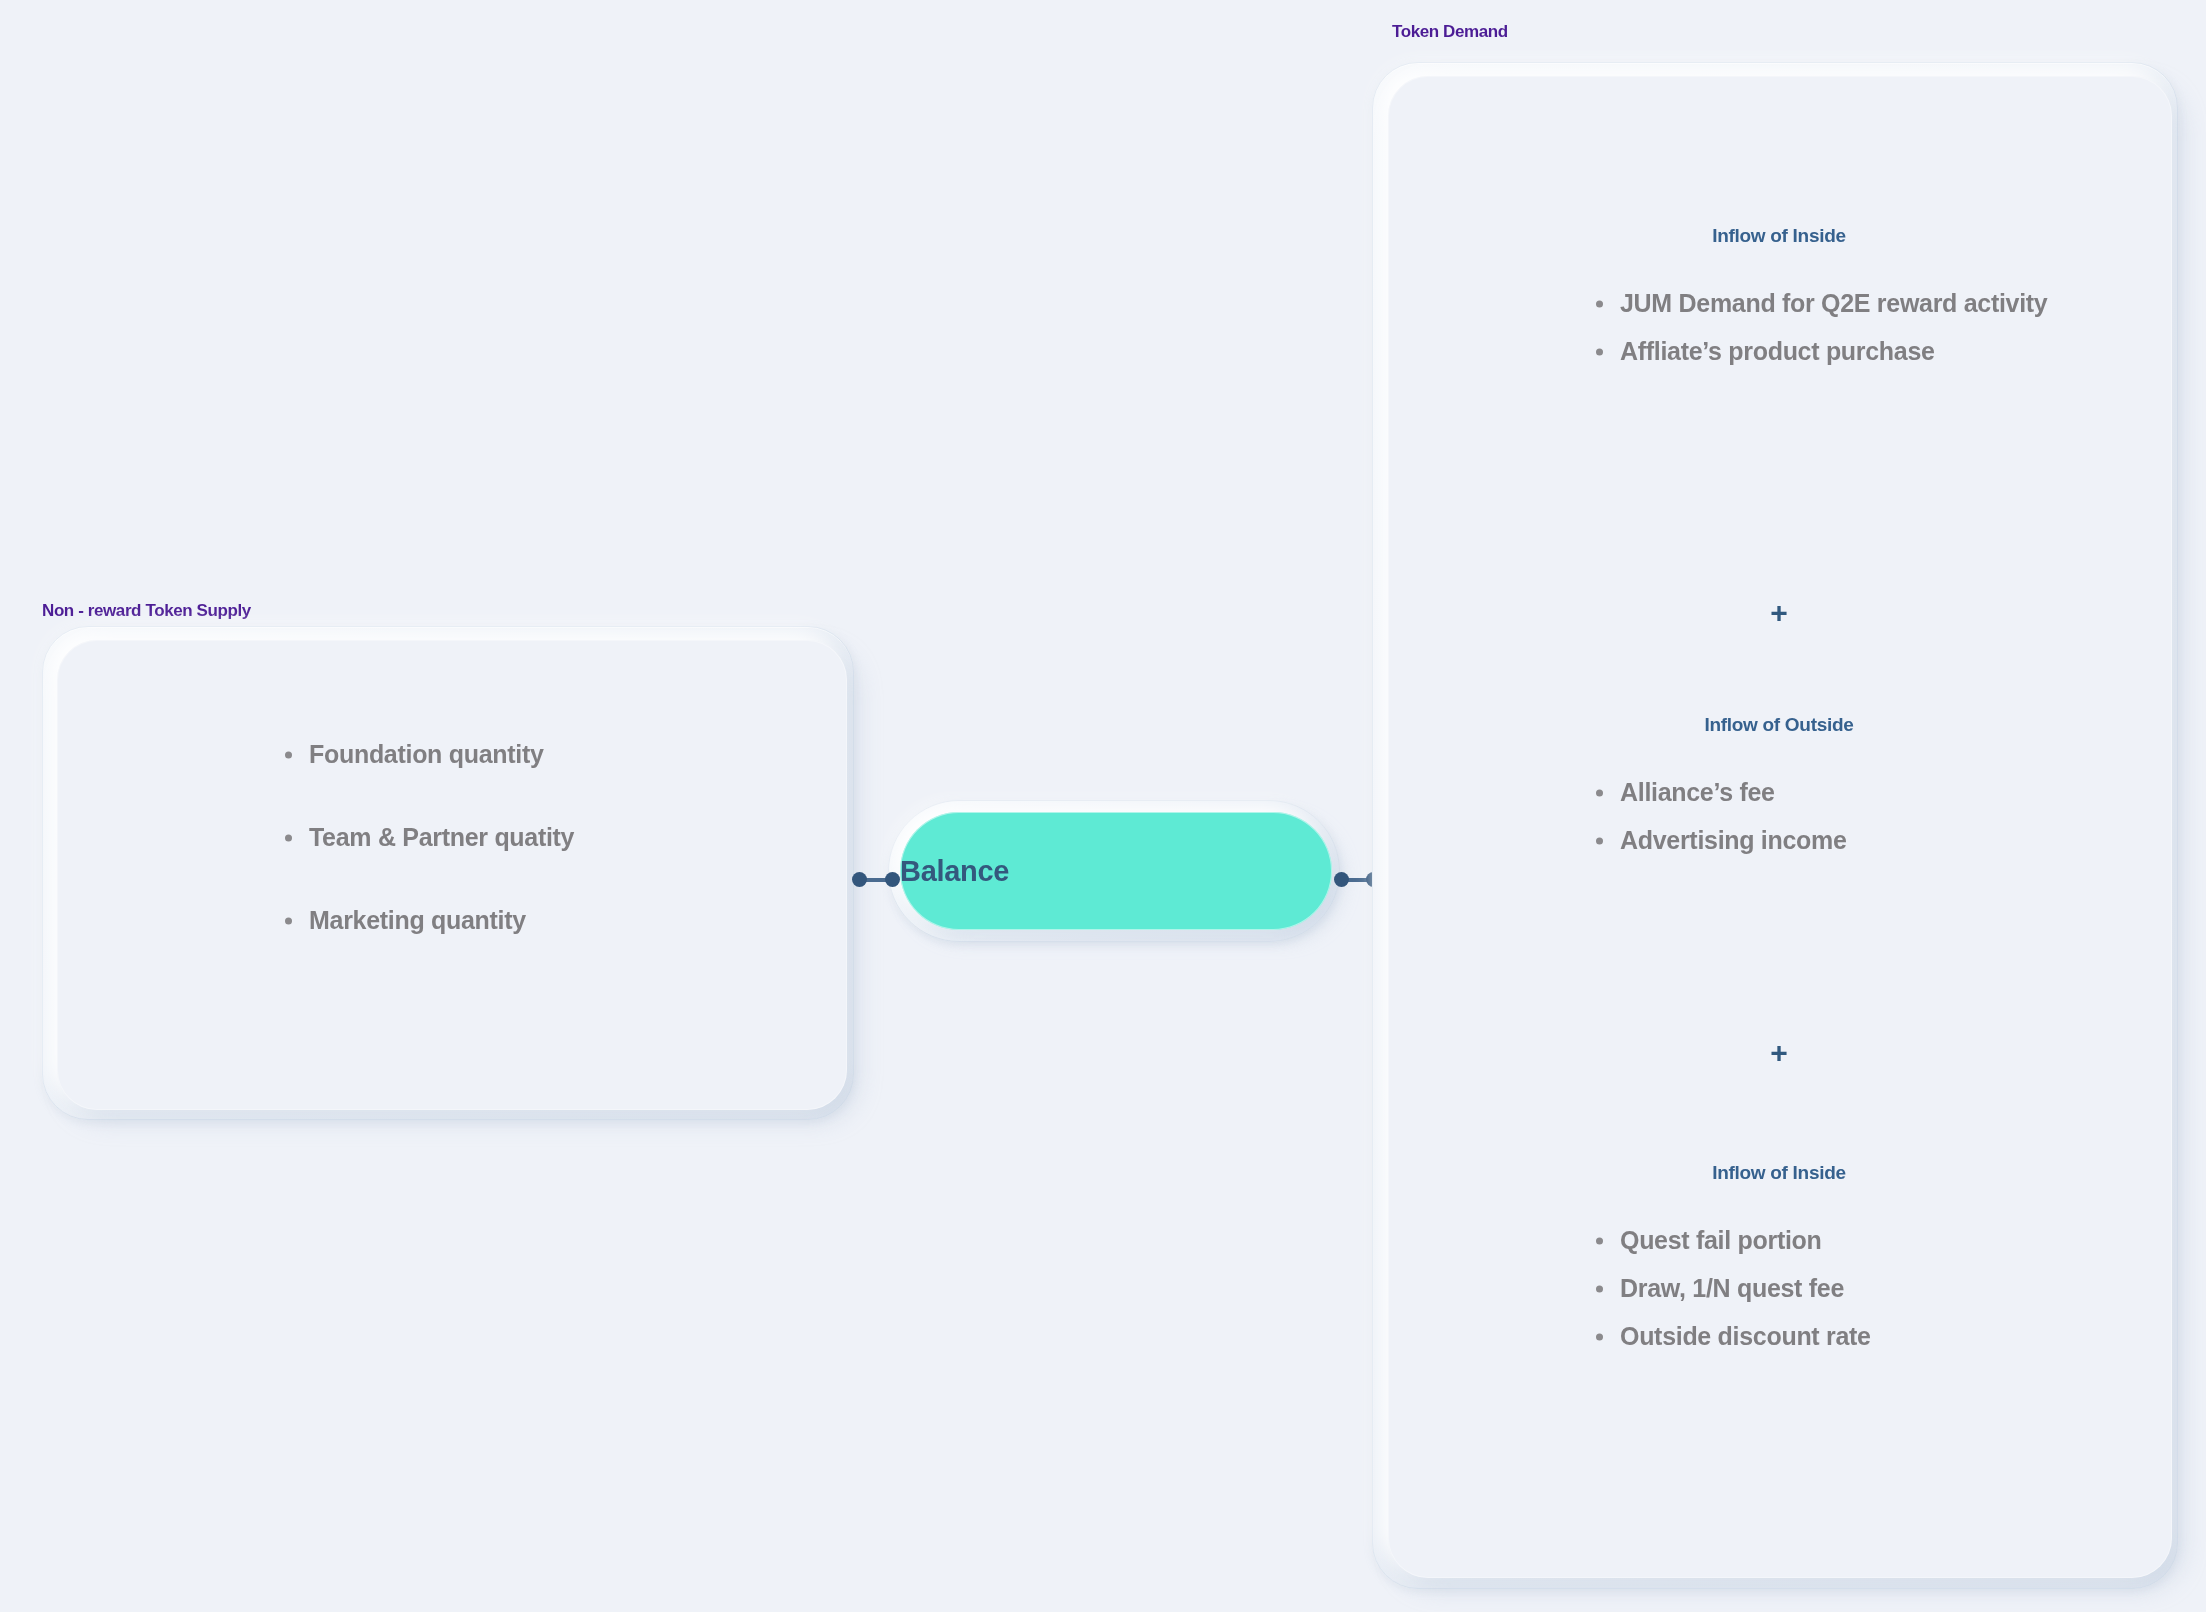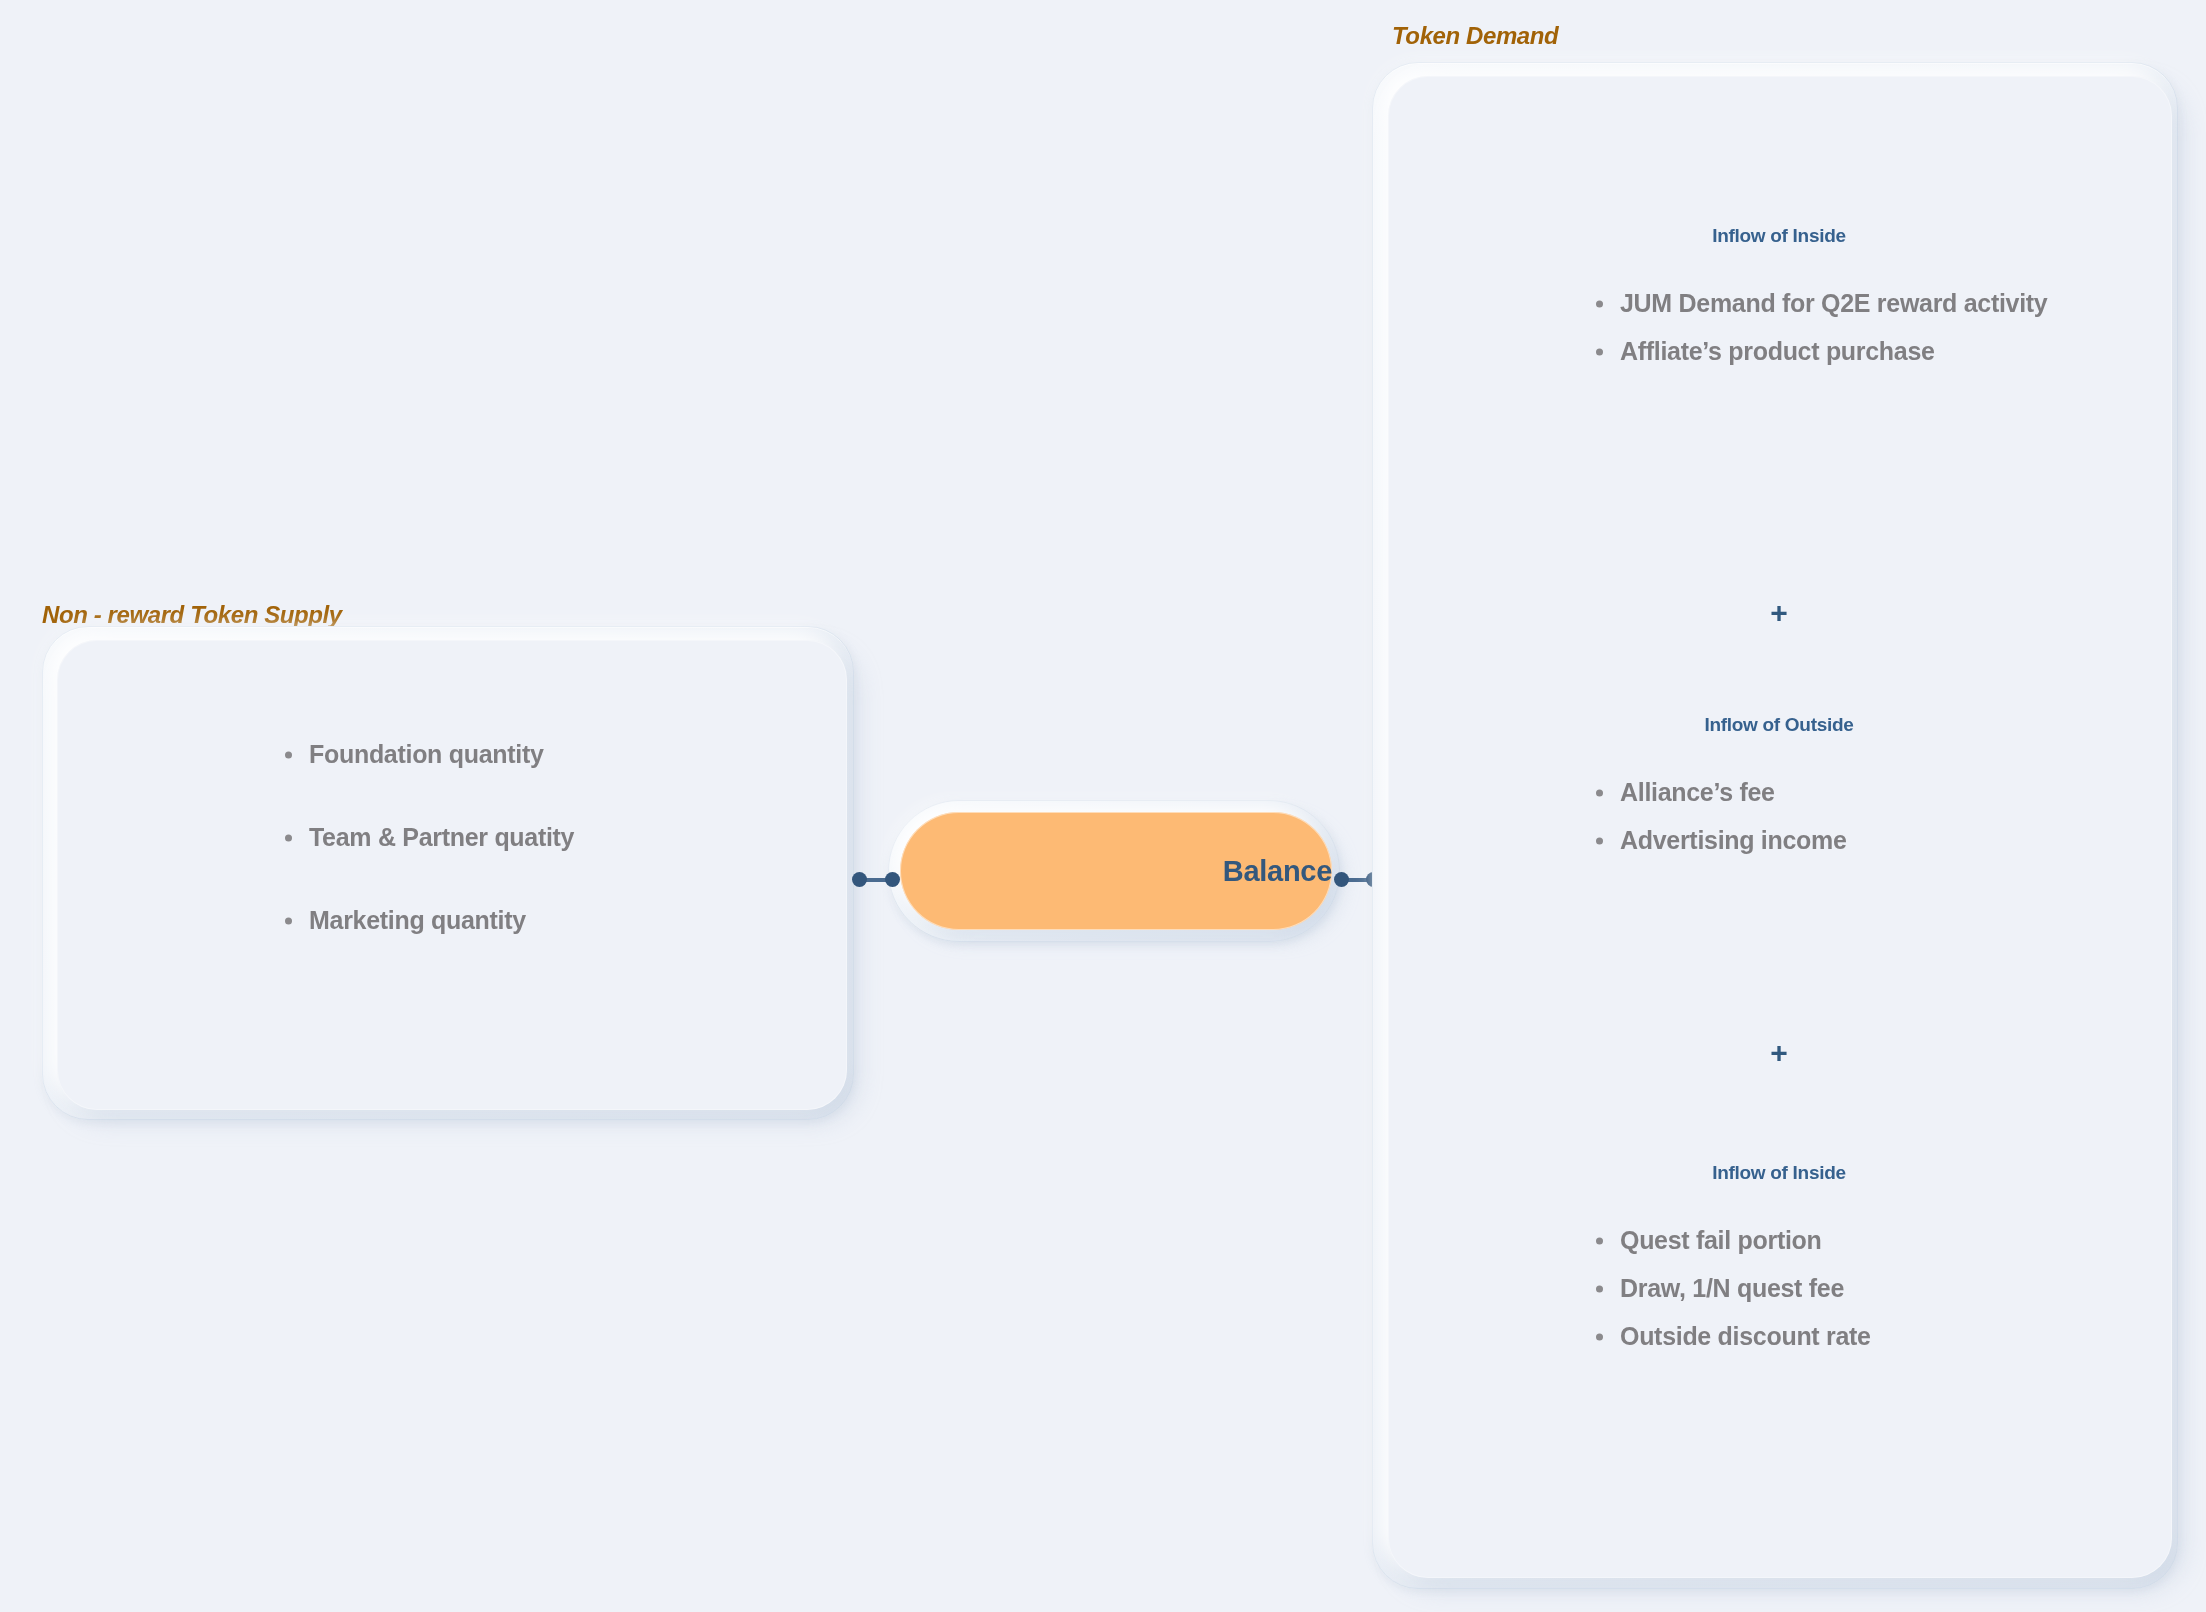--- a/index.html
+++ b/index.html
@@ -36,26 +36,25 @@
     background: #eff2f8;
     box-shadow:
       -10px -10px 22px rgba(255,255,255,0.95),
       10px 10px 24px rgba(176,193,214,0.38),
       inset 0 0 0 1px rgba(255,255,255,0.35);
   }
 
   
   .card-title {
     position: absolute;
-    font-size: 24px;
-    font-weight: bold;
-    color: #a16207;
+    font-size: 17px;
+    font-weight: bold;
+    color: #4c1d95;
     letter-spacing: -0.4px;
     white-space: nowrap;
-    font-style: italic;
   }
 
   
   .group-heading {
     font-size: 19px;
     font-weight: bold;
     color: #36618e;
     text-align: center;
     letter-spacing: -0.3px;
   }
@@ -107,28 +106,28 @@
   .pill-outer {
     position: absolute;
     border-radius: 999px;
     background: linear-gradient(145deg, #f6f9fc 0%, #eaeff6 60%, #e4eaf3 100%);
     border: 1px solid #dde5ef;
     box-shadow: 0 2px 8px rgba(139,160,186,0.16);
   }
   .pill-inner {
     position: absolute;
     border-radius: 999px;
-    background: #fdba74;
+    background: #5eead4;
     box-shadow:
       -8px -8px 18px rgba(255,255,255,0.95),
       8px 8px 20px rgba(176,193,214,0.40),
       inset 0 0 0 1px rgba(255,255,255,0.5);
     display: flex;
     align-items: center;
-    justify-content: flex-end;
+    justify-content: flex-start;
   }
   .pill-label {
     font-size: 29px;
     font-weight: bold;
     color: #34587d;
     letter-spacing: -0.3px;
   }
 
   
   .conn-line {

